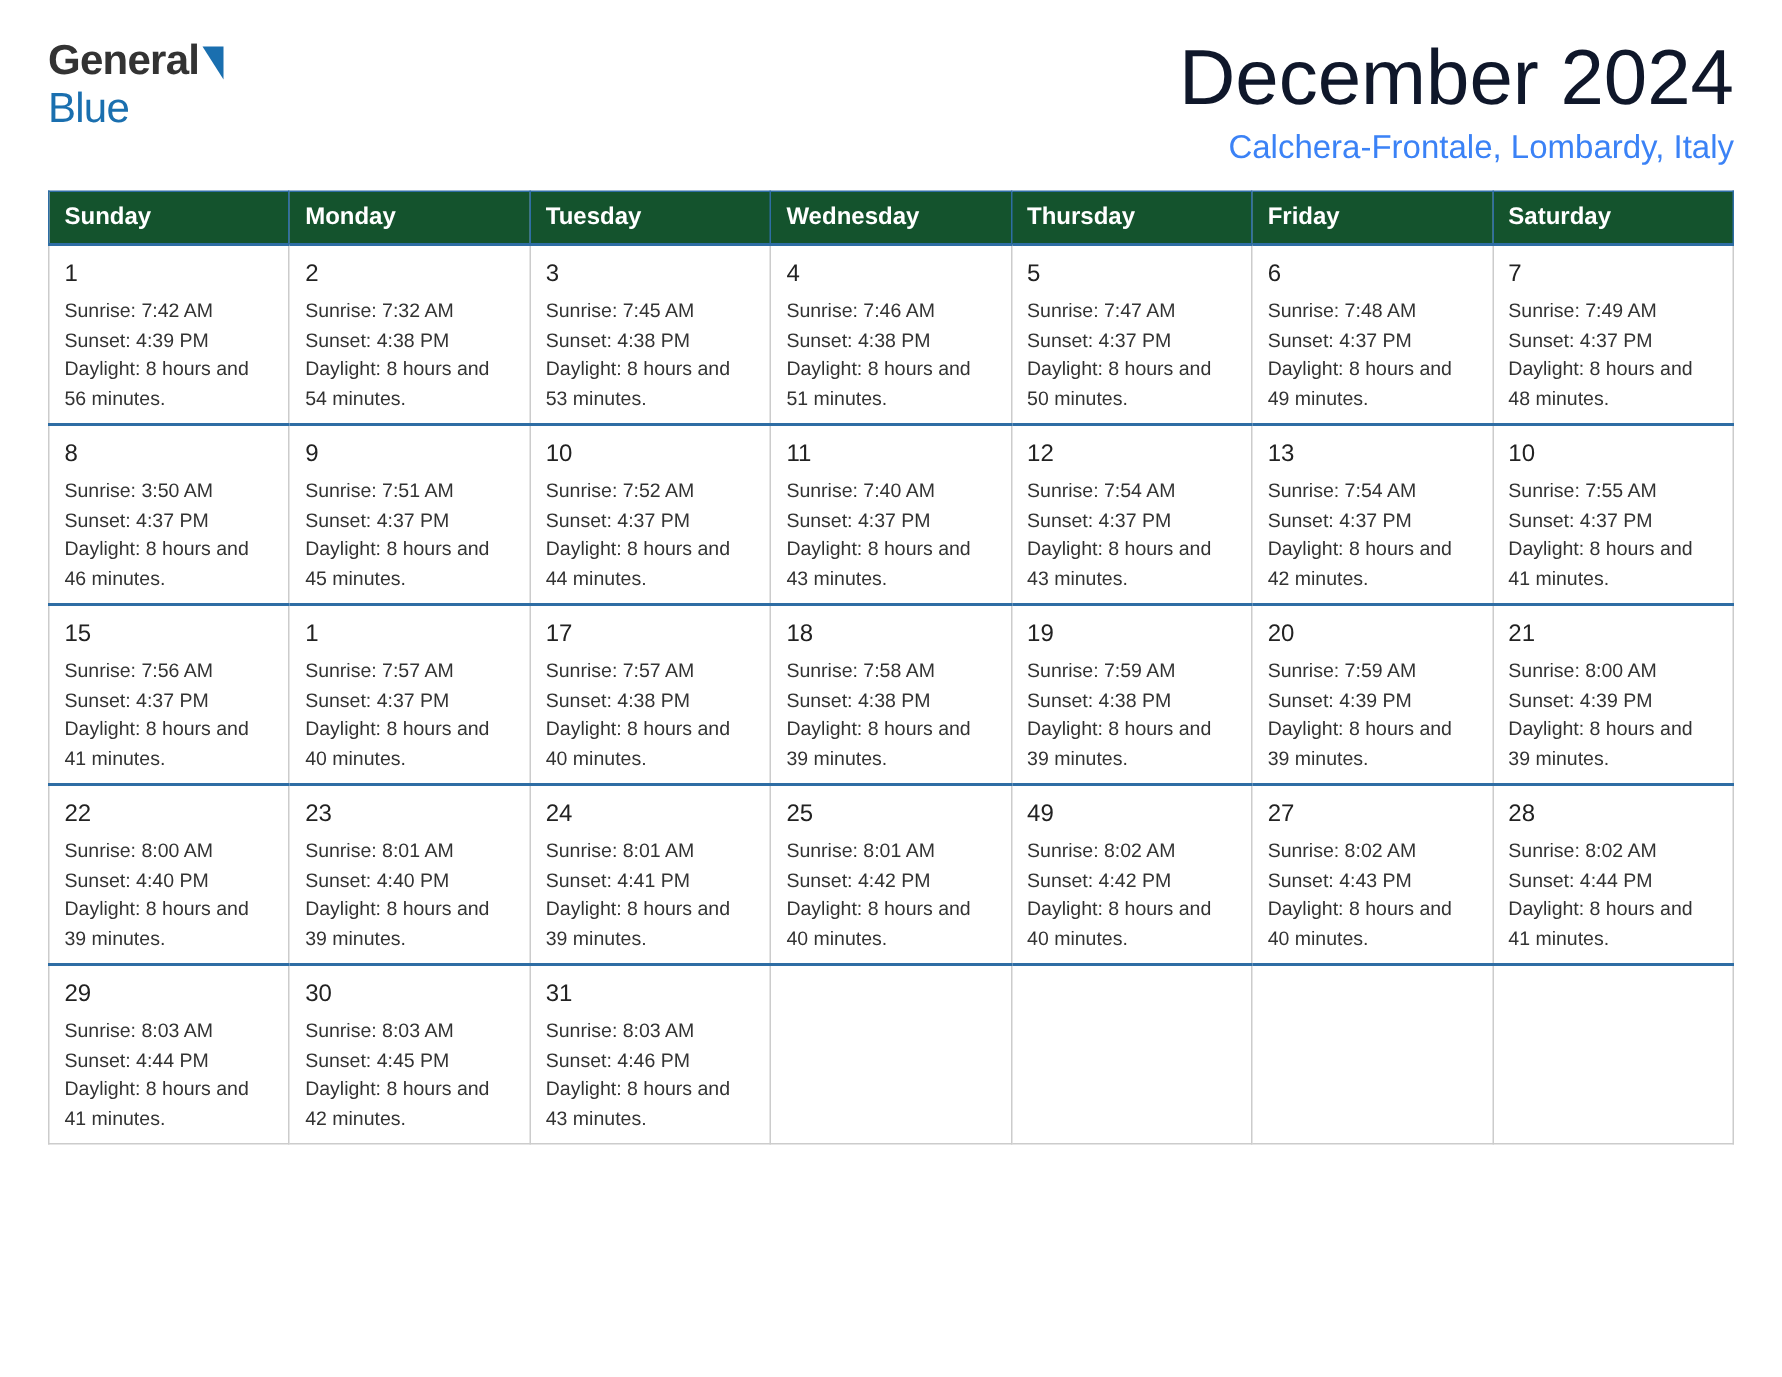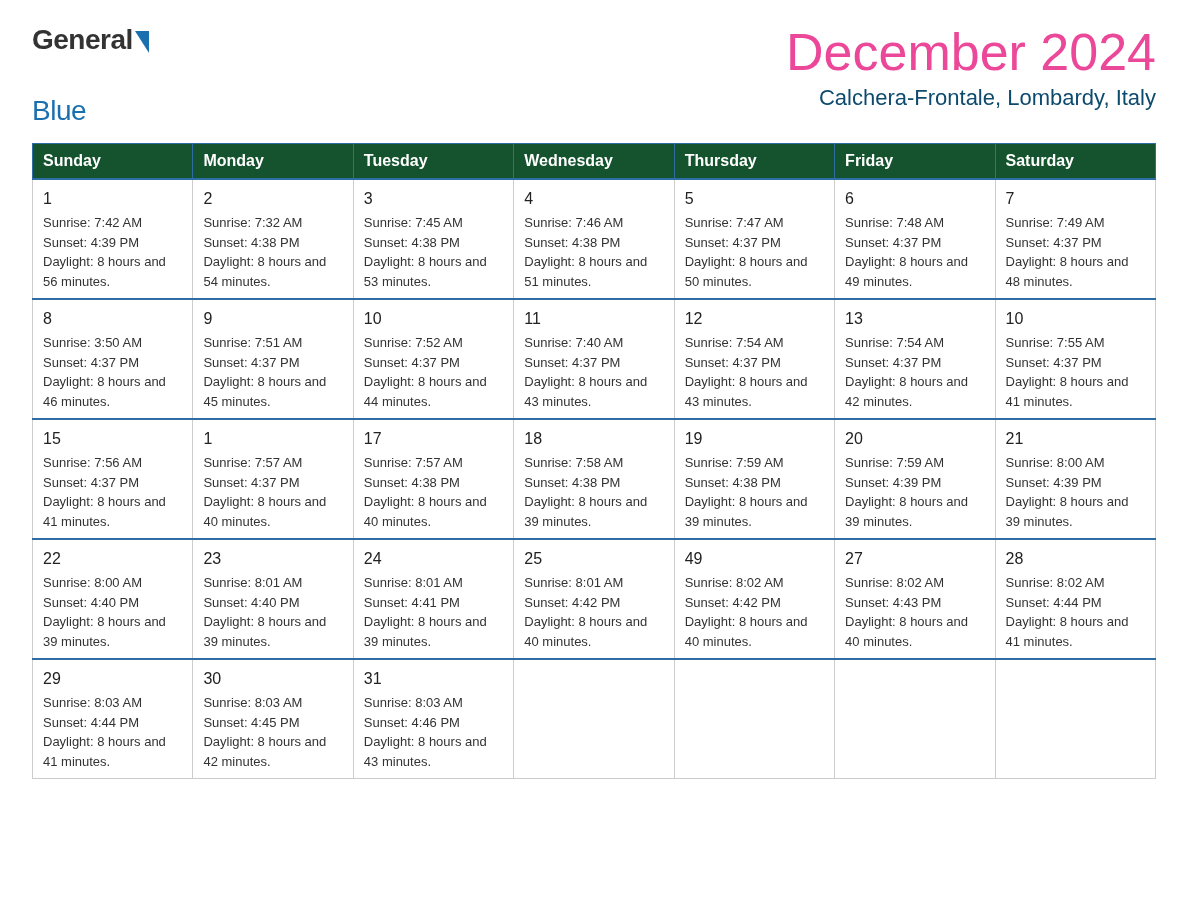--- a/index.html
+++ b/index.html
@@ -40,27 +40,27 @@
       border-top: 22px solid #1a6faf;
       margin-left: 2px;
       margin-top: 4px;
     }
     .title-block {
       text-align: right;
     }
     .title-block h1 {
       font-size: 52px;
       font-weight: 300;
-      color: #ec4899;
+      color: #0f172a;
       line-height: 1.1;
     }
     .title-block h2 {
       font-size: 22px;
       font-weight: 400;
-      color: #0c4a6e;
+      color: #3b82f6;
       margin-top: 4px;
     }
     .calendar {
       width: 100%;
       border-collapse: collapse;
       border: 1px solid #ccc;
     }
     .calendar th {
       background: #14532d;
       color: #fff;
@@ -99,21 +99,21 @@
     }
     .empty {
       background: #fff;
     }
   </style>
 </head>
 <body>
 
 <div class="header">
   <div class="logo">
-    <div style="display:flex;flex-direction:column;align-items:flex-start;gap:39px;">
+    <div style="display:flex;flex-direction:column;align-items:flex-start;">
       <div style="display:flex;align-items:center;">
         <span class="logo-text-general">General</span>
         <div class="logo-triangle"></div>
       </div>
       <span class="logo-text-blue">Blue</span>
     </div>
   </div>
   <div class="title-block">
     <h1>December 2024</h1>
     <h2>Calchera-Frontale, Lombardy, Italy</h2>

